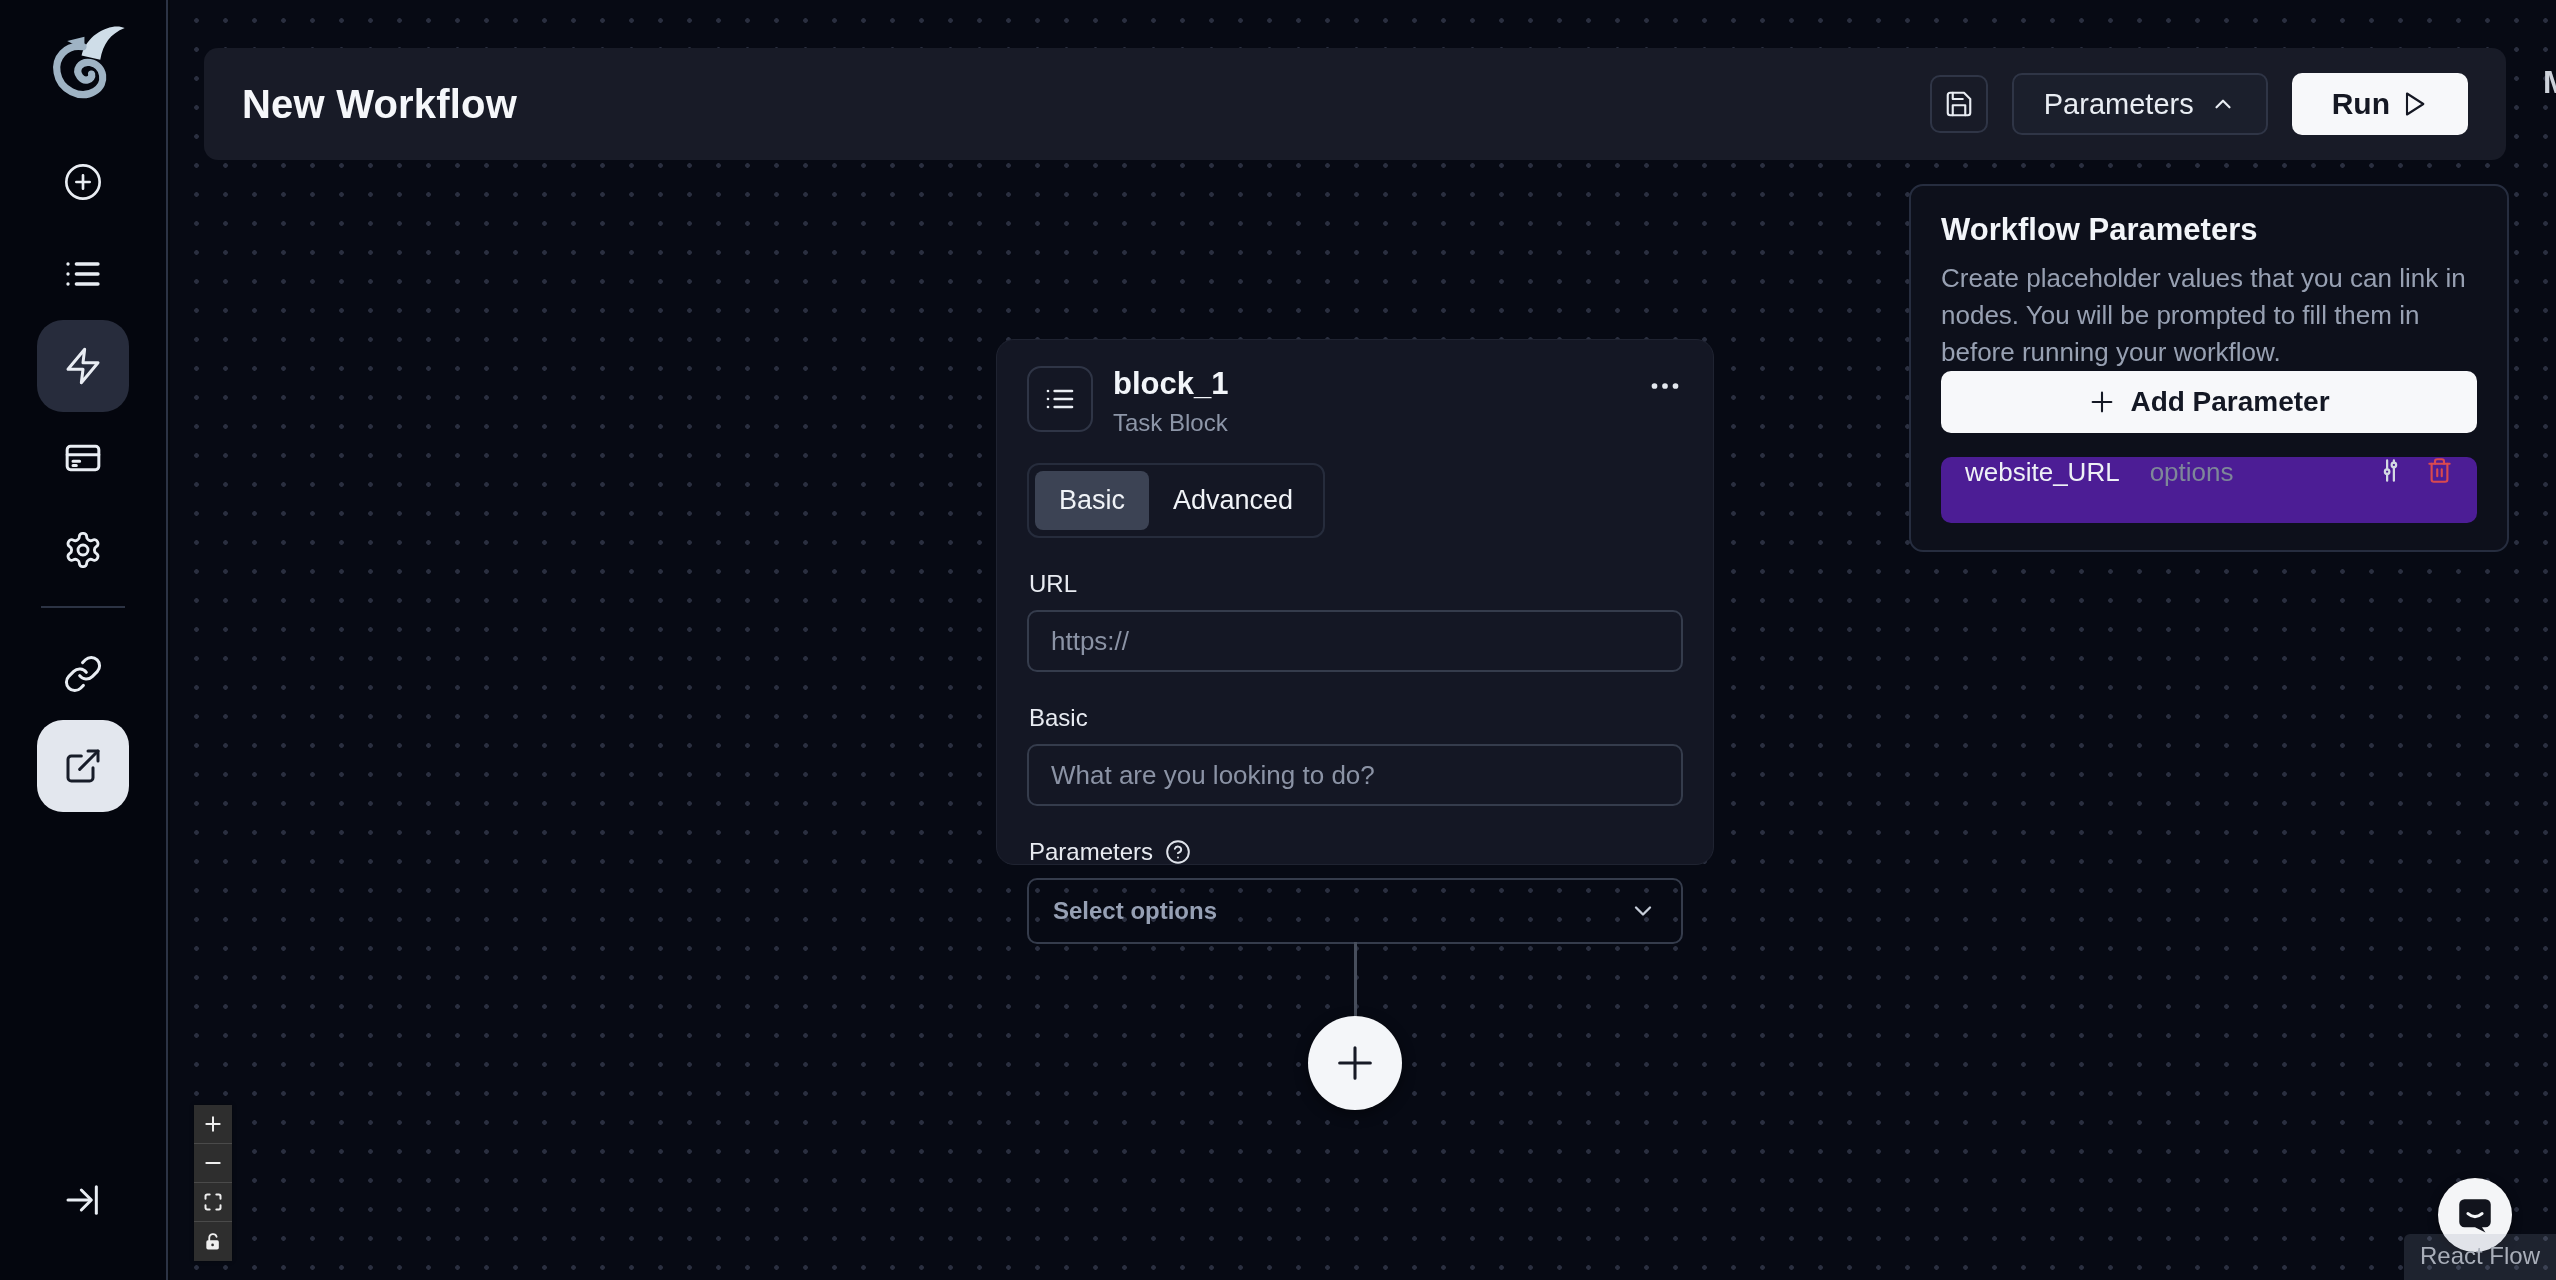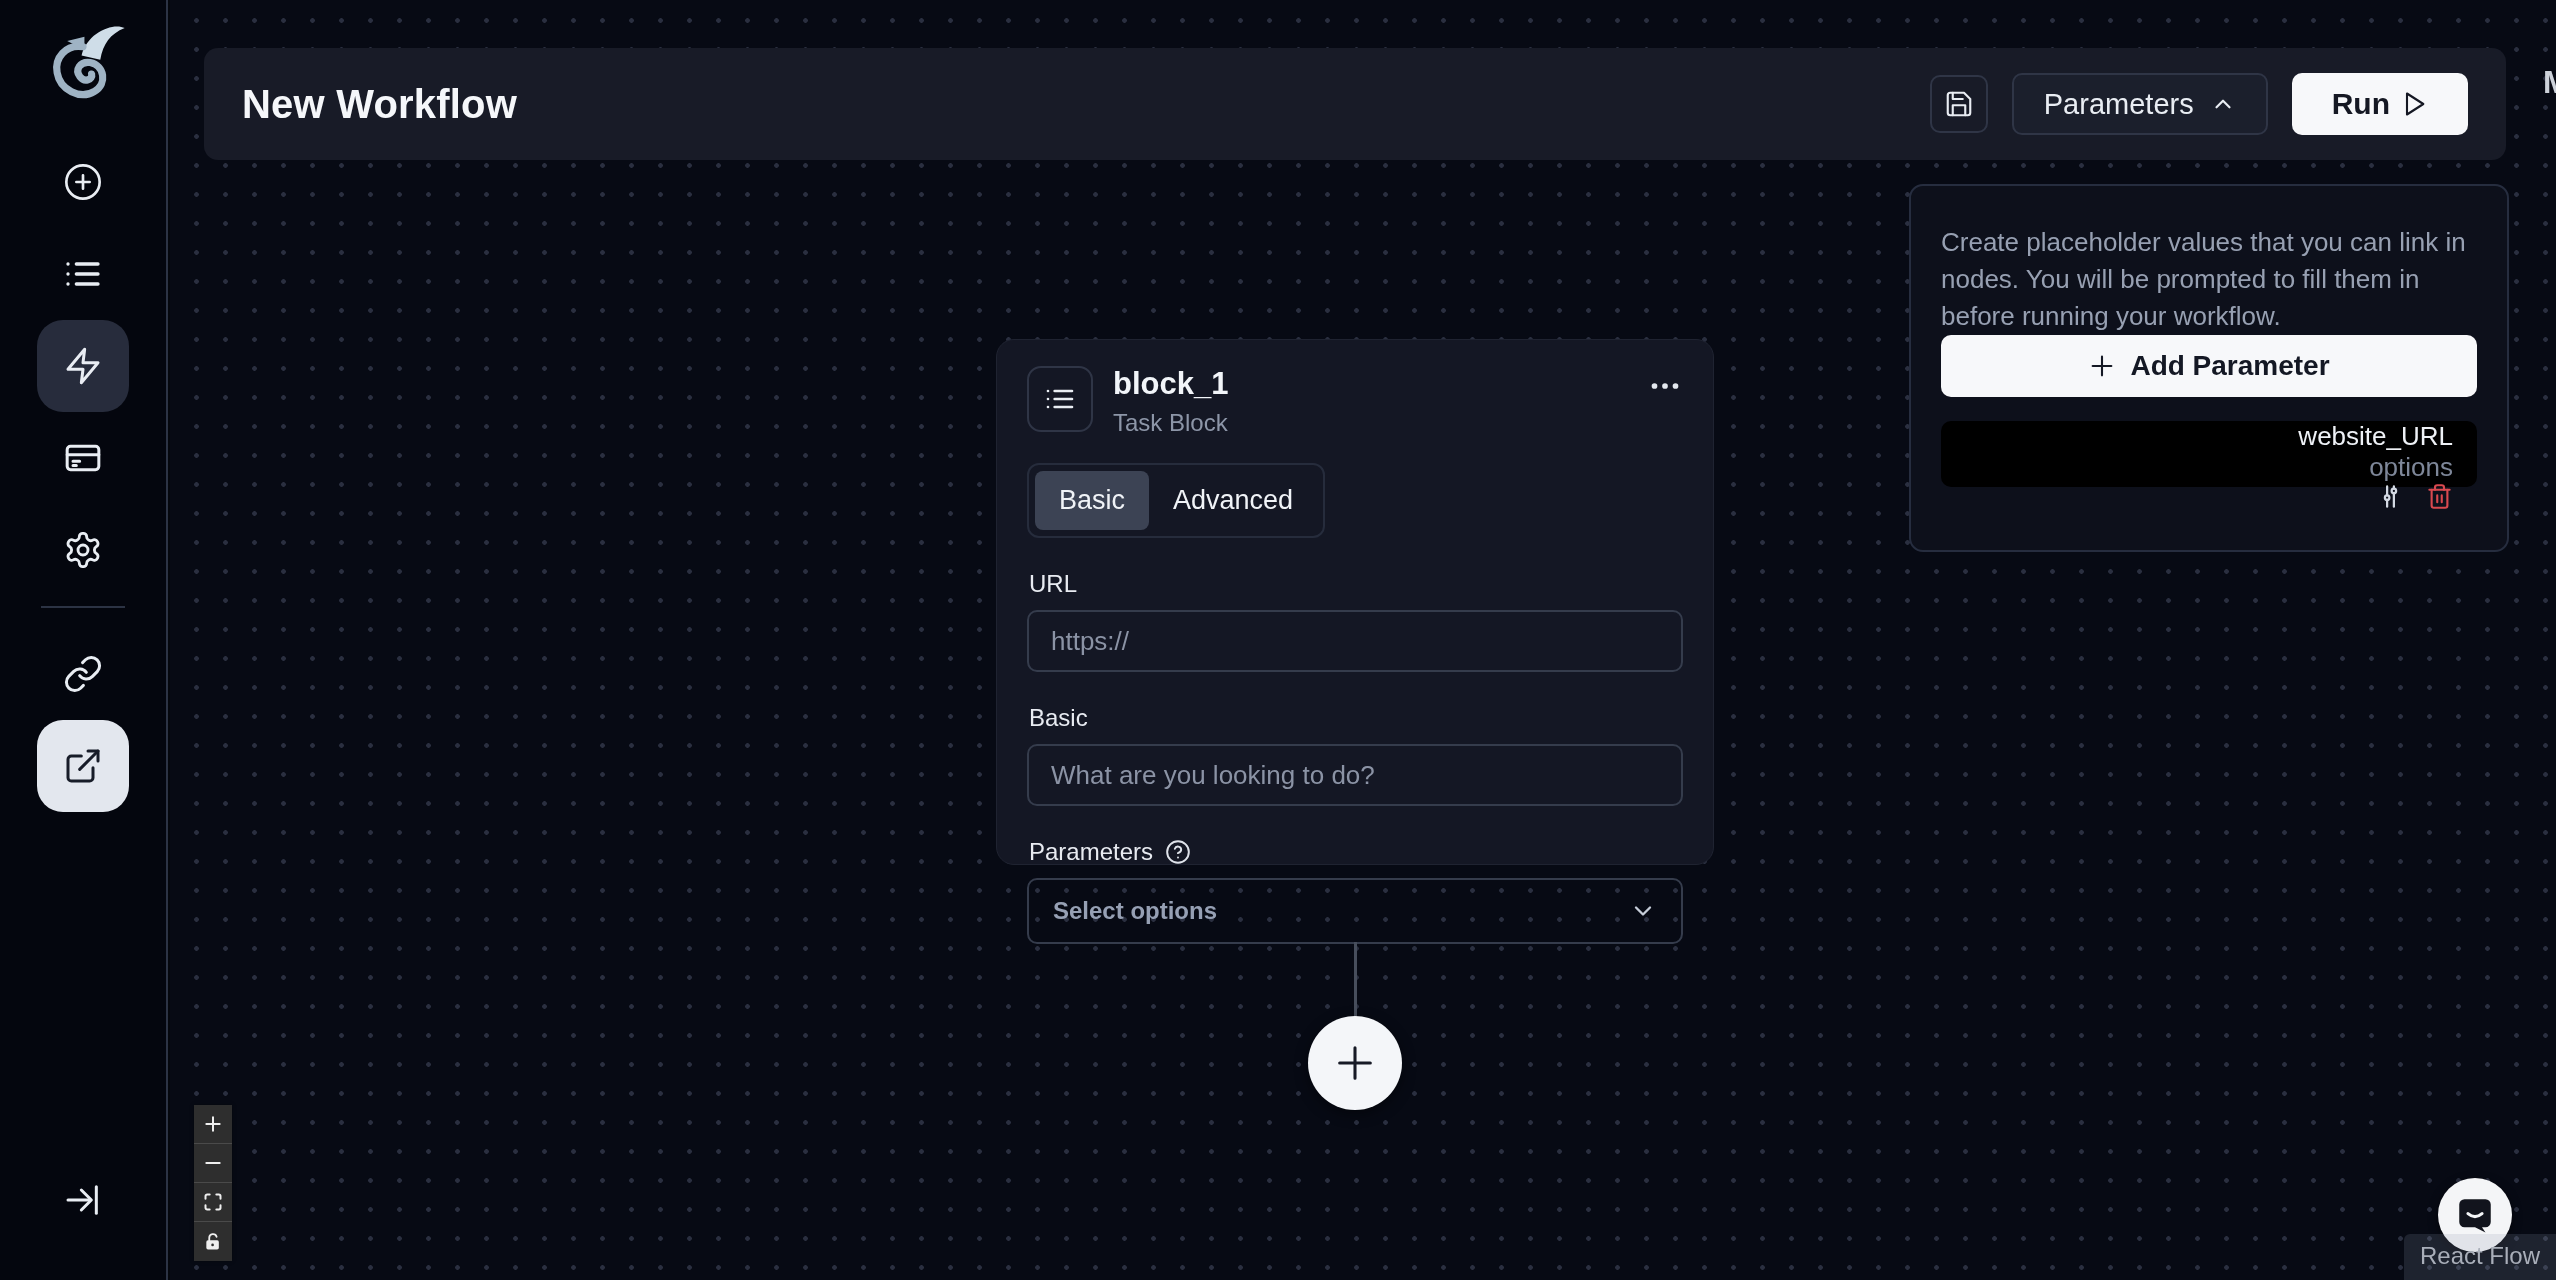--- a/index.html
+++ b/index.html
@@ -77,22 +77,22 @@
 
   
   .wf-panel { position:absolute; left:1739px; top:184px; width:600px; height:368px;
     background:#0d101b; border:2px solid #262d3f; border-radius:14px; padding:26px 30px; }
   .wf-title { font-size:31px; font-weight:600; color:#f2f5f9; }
   .wf-desc { font-size:26px; line-height:1.42; color:#97a0b2; margin-top:12px; }
   .add-param-btn { width:100%; height:62px; background:#f7f8fa; border:none;
     border-radius:10px; display:flex; align-items:center; justify-content:center; gap:14px;
     font-size:28px; font-weight:700; color:#141824; cursor:pointer; font-family:"Liberation Sans", sans-serif; }
   .add-param-btn svg { width:28px; height:28px; }
-  .param-row { margin-top:24px; height:66px; background:#000000; border-radius:10px;
-    display:flex; align-items:flex-end; padding:0 24px;flex-direction:column; }
+  .param-row { margin-top:24px; height:66px; background:#4c1d95; border-radius:10px;
+    display:flex; align-items:flex-start; padding:0 24px; }
   .param-name { font-size:26px; color:#eef1f6; }
   .param-type { font-size:26px; color:#7e8799; margin-left:30px; }
   .param-actions { margin-left:auto; display:flex; align-items:center; gap:22px; }
   .param-actions .sliders { color:#d3d9e3; cursor:pointer; }
   .param-actions .trash { color:#d9494f; cursor:pointer; }
   .param-actions svg { width:27px; height:27px; }
 
   
   .rf-controls { position:absolute; left:24px; top:1105px; width:38px;
     box-shadow:0 0 4px rgba(0,0,0,.4); }
@@ -286,20 +286,21 @@
   <div class="edge-line"></div>
   <div class="add-node">
     <span>
       <svg viewBox="0 0 24 24" fill="none" stroke="currentColor" stroke-width="1.6" stroke-linecap="round" width="46" height="46">
         <path d="M4 12h16M12 4v16"></path>
       </svg>
     </span>
   </div>
 
   <div class="wf-panel">
+    <div class="wf-title">Workflow Parameters</div>
     <div class="wf-desc">Create placeholder values that you can link in nodes. You will be prompted to fill them in before running your workflow.</div>
     <button class="add-param-btn">
       <span>
         <svg viewBox="0 0 24 24" fill="none" stroke="currentColor" stroke-width="1.8" stroke-linecap="round" width="28" height="28">
           <path d="M4 12h16M12 4v16"></path>
         </svg>
       </span>
       <span>Add Parameter</span>
     </button>
     <div class="param-row">

